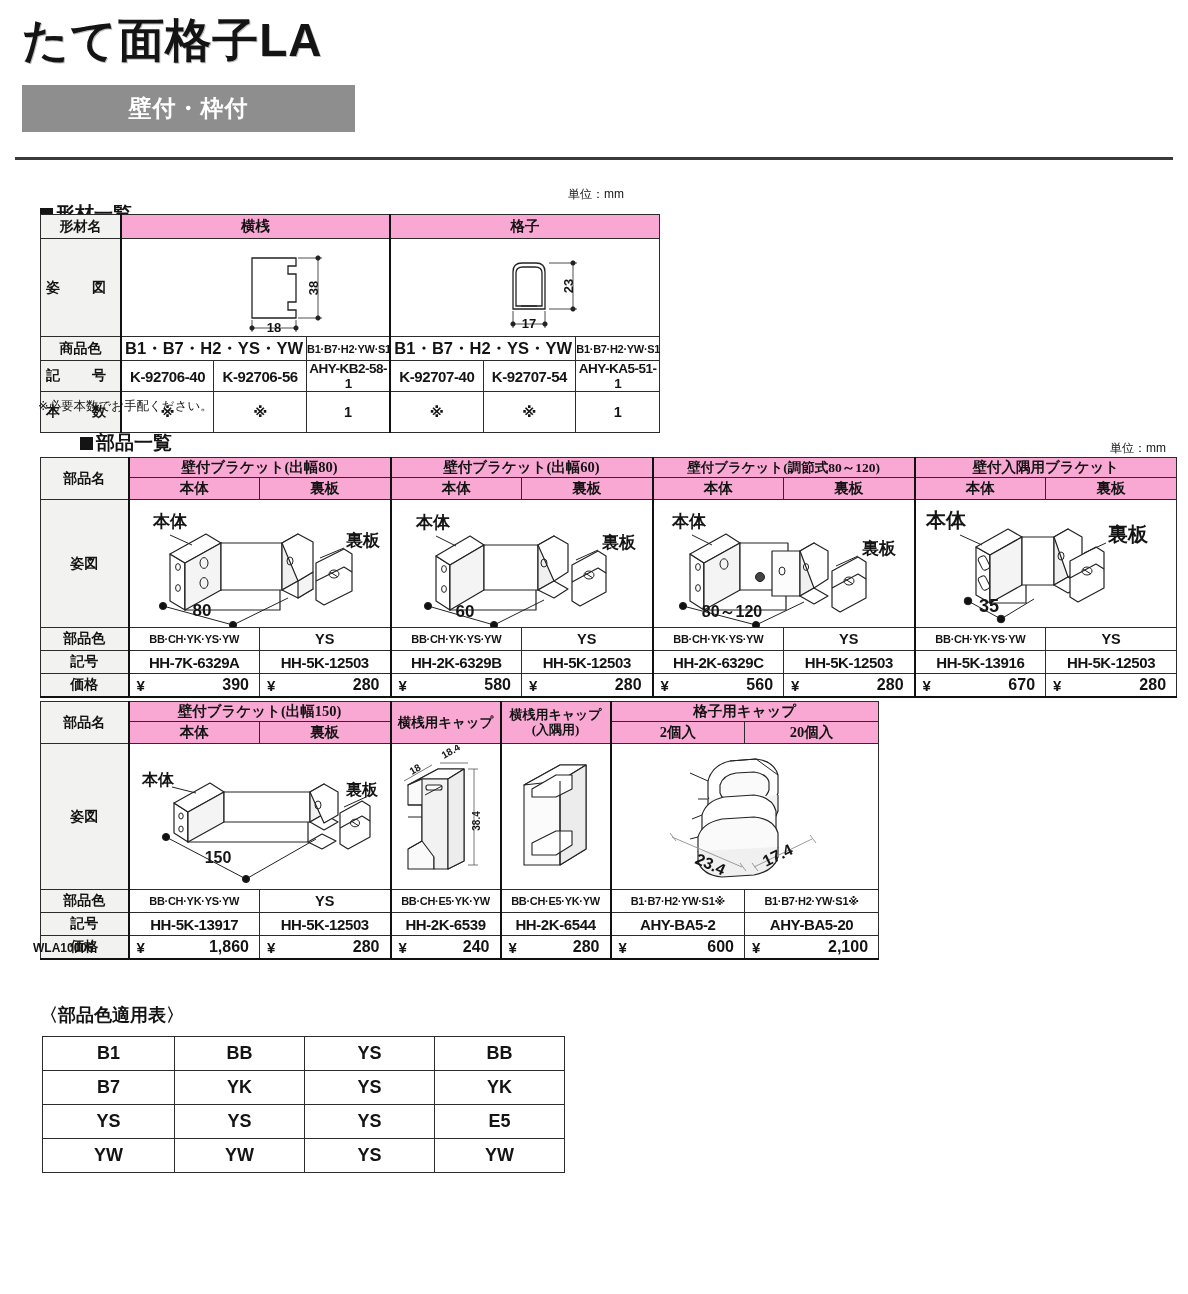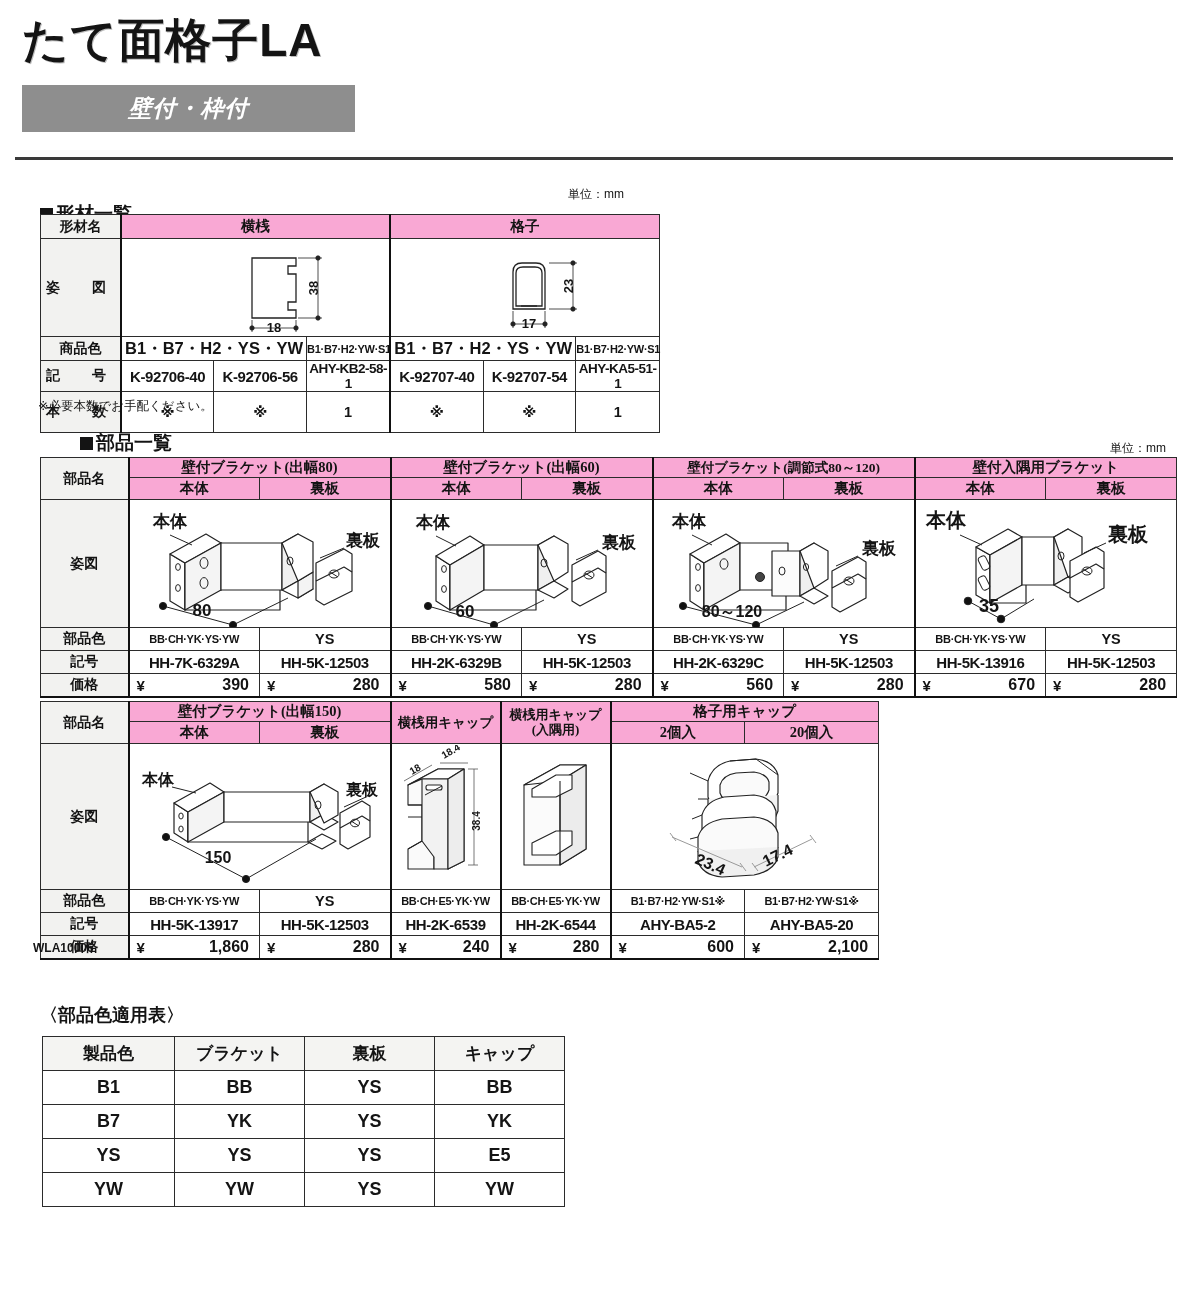--- a/index.html
+++ b/index.html
@@ -20,21 +20,21 @@
     color:#141414;
     text-shadow:1px 1px 0 #bdbdbd;
   }
   .subtitle-bar{
     position:absolute; left:22px; top:85px;
     width:333px; height:47px;
     background:#8e8e8e;
     display:flex; align-items:center; justify-content:center;
   }
   .subtitle-bar span{
-    color:#ffffff; font-size:23px; font-weight:bold; letter-spacing:1px;font-style:italic;
+    color:#ffffff; font-size:23px; font-weight:bold; letter-spacing:1px;
   }
   .rule{
     position:absolute; left:15px; top:157px; width:1158px; height:3px;
     background:#3a3a3a;
   }
 
   
   .sec-head{
     position:absolute; font-size:19px; font-weight:bold; color:#141414;
   }
@@ -664,26 +664,20 @@
 <div class="angle-head" style="left:40px; top:1003px;">〈部品色適用表〉</div>
 
 <table class="ctab" id="tbl-color" style="left:42px; top:1036px; width:522px;">
   <colgroup>
     <col style="width:132px">
       <col style="width:130px">
       <col style="width:130px">
       <col style="width:130px">
   </colgroup>
   <tbody>
-      <tr>
-    <td class="chdr">製品色</td>
-    <td class="chdr">ブラケット</td>
-    <td class="chdr">裏板</td>
-    <td class="chdr">キャップ</td>
-  </tr>
   <tr>
     <td>B1</td>
     <td>BB</td>
     <td>YS</td>
     <td>BB</td>
   </tr>
   <tr>
     <td>B7</td>
     <td>YK</td>
     <td>YS</td>

